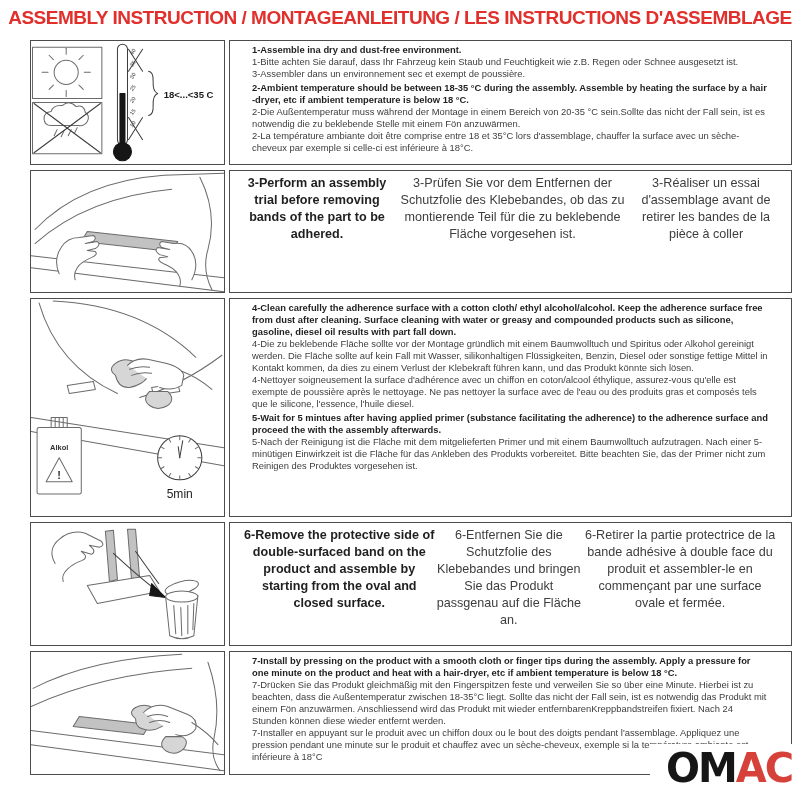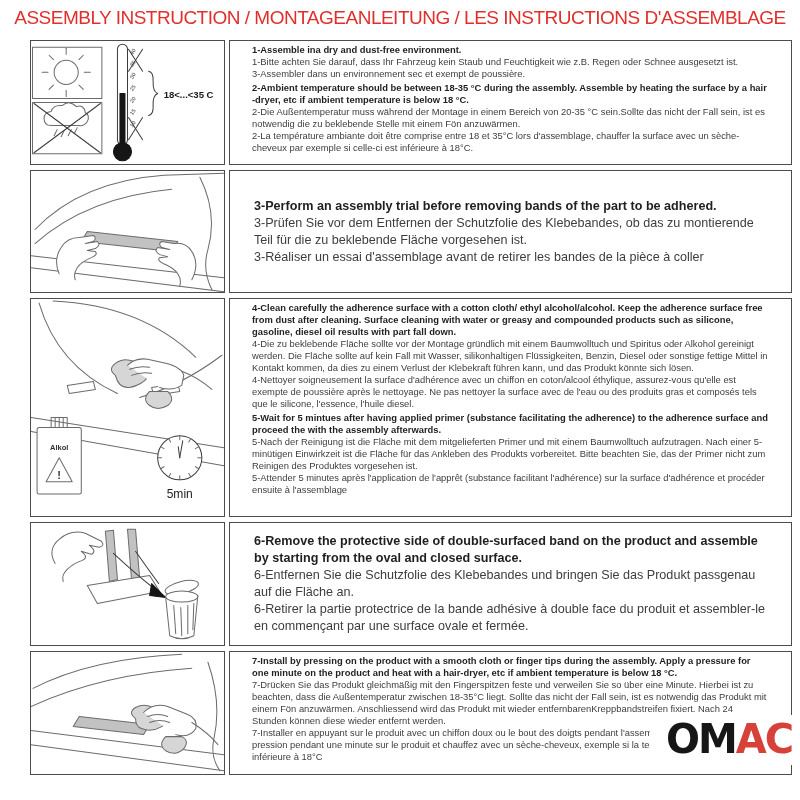--- a/index.html
+++ b/index.html
@@ -1,41 +1,41 @@
 <!DOCTYPE html>
 <html><head>
 <meta charset="utf-8">
 <style>
   html,body{margin:0;padding:0;background:#ffffff;}
   body{width:800px;height:800px;font-family:"Liberation Sans",sans-serif;-webkit-font-smoothing:antialiased;}
   .page{position:relative;width:800px;height:800px;overflow:hidden;background:#fff;}
   .title{position:absolute;top:7px;left:0;width:100%;margin:0;text-align:center;
-         font-size:19px;font-weight:normal;letter-spacing:-0.5px;color:#e12f2c;white-space:nowrap;}
+         font-size:19px;font-weight:bold;letter-spacing:-0.5px;color:#e12f2c;white-space:nowrap;}
   .table{position:absolute;top:40px;left:30px;width:762px;display:grid;
          grid-template-columns:195px 1fr;grid-template-rows:125px 123px 219px 124px 124px;
          gap:5px 4px;}
   .cell{border:1.5px solid #4c4c4c;background:#fff;box-sizing:border-box;overflow:hidden;}
   .icon-cell{padding:0;}
   .icon-cell svg{display:block;width:100%;height:100%;}
   .text-cell{padding:3px 22px;color:#3d3d3d;}
   .text-cell.small{font-size:9.4px;line-height:12px;}
   .text-cell.small.tight{line-height:12px;}
-  .text-cell.large{font-size:12.6px;line-height:17px;display:flex;flex-direction:column;justify-content:center;padding:4px 24px;}
+  .text-cell.large{font-size:12.6px;line-height:17px;display:flex;flex-direction:row;justify-content:center;padding:4px 14px;text-align:center;}
   .para{margin:0;}
   .para.b{font-weight:bold;color:#1f1f1f;}
   .para.gap{margin-top:2px;}
   
   .art path,.art line,.art rect,.art circle,.art ellipse,.art polygon{stroke:#6b6b6b;fill:none;stroke-width:1;stroke-linecap:round;stroke-linejoin:round;}
   .art text{stroke:none;}
   .art .dark{stroke:#3c3c3c;}
   .art .fillgray{fill:#c2c2c2;}
   .art .fillcloth{fill:#d6d6d6;}
   .art .fillwhite{fill:#ffffff;}
   .art .fillblack{fill:#161616;stroke:#161616;}
-  .logo{position:absolute;top:715px;right:6px;background:#ffffff;padding:4px 2px 6px 16px;
+  .logo{position:absolute;top:744px;right:6px;background:#ffffff;padding:4px 2px 6px 16px;
         font-family:"DejaVu Sans",sans-serif;font-weight:bold;font-size:40px;line-height:1;
         letter-spacing:-2px;}
   .logo .blk{color:#161616;}
   .logo .red{color:#d6423a;}
 </style>
 </head>
 <body>
 
 <div class="page">
 
@@ -158,21 +158,20 @@
           <text x="148" y="198" font-size="12" fill="#222" text-anchor="middle">5min</text>
         </g>
       </svg>
     </div>
     <div class="cell text-cell small">
         <p class="para b">4-Clean carefully the adherence surface with a cotton cloth/ ethyl alcohol/alcohol. Keep the adherence surface free from dust after cleaning. Surface cleaning with water or greasy and compounded products such as silicone, gasoline, diesel oil results with part fall down.</p>
         <p class="para">4-Die zu beklebende Fläche sollte vor der Montage gründlich mit einem Baumwolltuch und Spiritus oder Alkohol gereinigt werden. Die Fläche sollte auf kein Fall mit Wasser, silikonhaltigen Flüssigkeiten, Benzin, Diesel oder sonstige fettige Mittel in Kontakt kommen, da dies zu einem Verlust der Klebekraft führen kann, und das Produkt könnte sich lösen.</p>
         <p class="para">4-Nettoyer soigneusement la surface d'adhérence avec un chiffon en coton/alcool éthylique, assurez-vous qu'elle est exempte de poussière après le nettoyage. Ne pas nettoyer la surface avec de l'eau ou des produits gras et composés tels que le silicone, l'essence, l'huile diesel.</p>
         <p class="para b gap">5-Wait for 5 mintues after having applied primer (substance facilitating the adherence) to the adherence surface and proceed the with the assembly afterwards.</p>
         <p class="para">5-Nach der Reinigung ist die Fläche mit dem mitgelieferten Primer und mit einem Baumwolltuch aufzutragen. Nach einer 5-minütigen Einwirkzeit ist die Fläche für das Ankleben des Produkts vorbereitet. Bitte beachten Sie, das der Primer nicht zum Reinigen des Produktes vorgesehen ist.</p>
-        <p class="para">5-Attender 5 minutes après l'application de l'apprêt (substance facilitant l'adhérence) sur la surface d'adhérence et procéder ensuite à l'assemblage</p>
       </div>
 
     <div class="cell icon-cell">
       <svg class="art" viewBox="0 0 192 121" preserveAspectRatio="xMidYMid meet">
         <path class="fillwhite" d="M24 40 Q16 26 28 16 Q40 6 54 10 L70 18 Q74 22 68 24 L58 22 Q66 28 60 31 L50 28 Q58 34 51 37 Q42 40 36 46 Q30 52 32 58"></path>
         <polygon class="fillgray" points="74,8 82,7 86,56 78,58"></polygon>
         <polygon class="fillgray" points="96,6 104,6 108,54 100,56"></polygon>
         <polygon class="fillwhite" points="56,62 118,52 128,68 66,80"></polygon>
         <path class="dark" d="M82 30 Q108 54 124 66"></path>
         <path class="dark" d="M104 28 Q118 48 127 60"></path>

